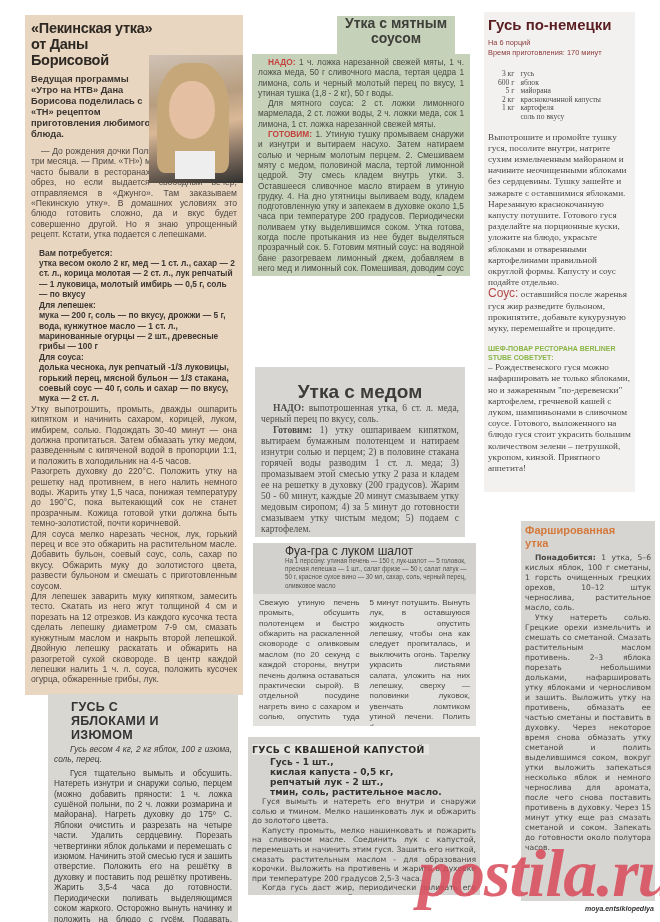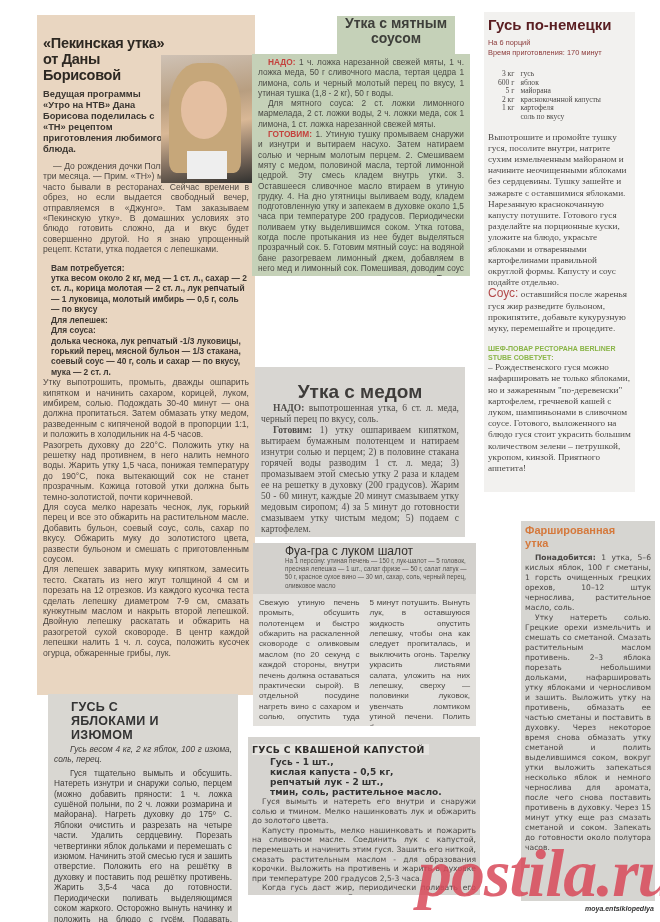--- a/index.html
+++ b/index.html
@@ -2,21 +2,21 @@
 <html><head>
 <meta charset="utf-8">
 <style>
   html, body { margin:0; padding:0; }
   body { width:660px; height:922px; background:#ffffff; position:relative; overflow:hidden;
          font-family:"Liberation Sans", sans-serif; color:#3a3530; }
   .clip { position:absolute; overflow:hidden; box-sizing:border-box; }
   p { margin:0; }
 
   
-  #peking { left:25px; top:15px; width:218px; height:680px; background:#e9d6c1; padding:20px 6px;margin-left:12px; }
+  #peking { left:25px; top:15px; width:218px; height:680px; background:#e9d6c1; padding:5px 6px; }
   #peking .title { font-family:"Liberation Sans", sans-serif; font-weight:bold; font-size:14.5px; line-height:16px; color:#2d2822; letter-spacing:-0.3px; }
   #peking .lead { font-weight:bold; font-size:9.3px; line-height:11px; color:#3b3631; margin-top:6px; width:120px; }
   #peking .photo { position:absolute; left:124px; top:40px; width:94px; height:128px; background:linear-gradient(170deg,#cfc2b5 0%,#b89e80 35%,#d9b896 55%,#7b6a5c 80%,#30302e 100%); }
   #peking .photo .face { position:absolute; left:20px; top:26px; width:46px; height:58px; border-radius:48% 48% 50% 50%; background:#e4bfa1; }
   #peking .photo .hair { position:absolute; left:8px; top:8px; width:72px; height:110px; border-radius:40% 40% 10% 10%; background:#c6a77a; }
   #peking .photo .collar { position:absolute; left:26px; top:96px; width:40px; height:28px; background:#eeeeee; }
   #peking .txt { font-size:8.6px; line-height:10.4px; color:#4d4742; text-align:justify; }
   #peking .ing { font-weight:bold; font-size:8.4px; line-height:10.4px; color:#3d3833; padding-left:8px; margin-top:8px; }
 
   
@@ -79,20 +79,21 @@
     <div class="hair"></div>
     <div class="face"></div>
     <div class="collar"></div>
   </div>
   <p class="lead">Ведущая программы «Утро на НТВ» Дана Борисова поделилась с «ТН» рецептом приготовления любимого блюда.</p>
   <p class="txt" style="margin-top:6px;text-indent:10px">— До рождения дочки Полины (малышке сейчас три месяца. — Прим. «ТН») мы с мужем Максимом часто бывали в ресторанах. Сейчас времени в обрез, но если выдается свободный вечер, отправляемся в «Джунго». Там заказываем «Пекинскую утку». В домашних условиях это блюдо готовить сложно, да и вкус будет совершенно другой. Но я знаю упрощенный рецепт. Кстати, утка подается с лепешками.</p>
   <div class="ing">
     <div>Вам потребуется:</div>
     <div>утка весом около 2 кг, мед — 1 ст. л., сахар — 2 ст. л., корица молотая — 2 ст. л., лук репчатый — 1 луковица, молотый имбирь — 0,5 г, соль — по вкусу</div>
     <div>Для лепешек:</div>
+    <div>мука — 200 г, соль — по вкусу, дрожжи — 5 г, вода, кунжутное масло — 1 ст. л., маринованные огурцы — 2 шт., древесные грибы — 100 г</div>
     <div>Для соуса:</div>
     <div>долька чеснока, лук репчатый -1/3 луковицы, горький перец, мясной бульон — 1/3 стакана, соевый соус — 40 г, соль и сахар — по вкусу, мука — 2 ст. л.</div>
   </div>
   <p class="txt">Утку выпотрошить, промыть, дважды ошпарить кипятком и начинить сахаром, корицей, луком, имбирем, солью. Подождать 30-40 минут — она должна пропитаться. Затем обмазать утку медом, разведенным с кипяченой водой в пропорции 1:1, и положить в холодильник на 4-5 часов.</p>
   <p class="txt">Разогреть духовку до 220°С. Положить утку на решетку над противнем, в него налить немного воды. Жарить утку 1,5 часа, понижая температуру до 190°С, пока вытекающий сок не станет прозрачным. Кожица готовой утки должна быть темно-золотистой, почти коричневой.</p>
   <p class="txt">Для соуса мелко нарезать чеснок, лук, горький перец и все это обжарить на растительном масле. Добавить бульон, соевый соус, соль, сахар по вкусу. Обжарить муку до золотистого цвета, развести бульоном и смешать с приготовленным соусом.</p>
   <p class="txt">Для лепешек заварить муку кипятком, замесить тесто. Скатать из него жгут толщиной 4 см и порезать на 12 отрезков. Из каждого кусочка теста сделать лепешку диаметром 7-9 см, смазать кунжутным маслом и накрыть второй лепешкой. Двойную лепешку раскатать и обжарить на разогретой сухой сковороде. В центр каждой лепешки налить 1 ч. л. соуса, положить кусочек огурца, обжаренные грибы, лук.</p>
 </div>
 
 <div class="clip" id="apples">

